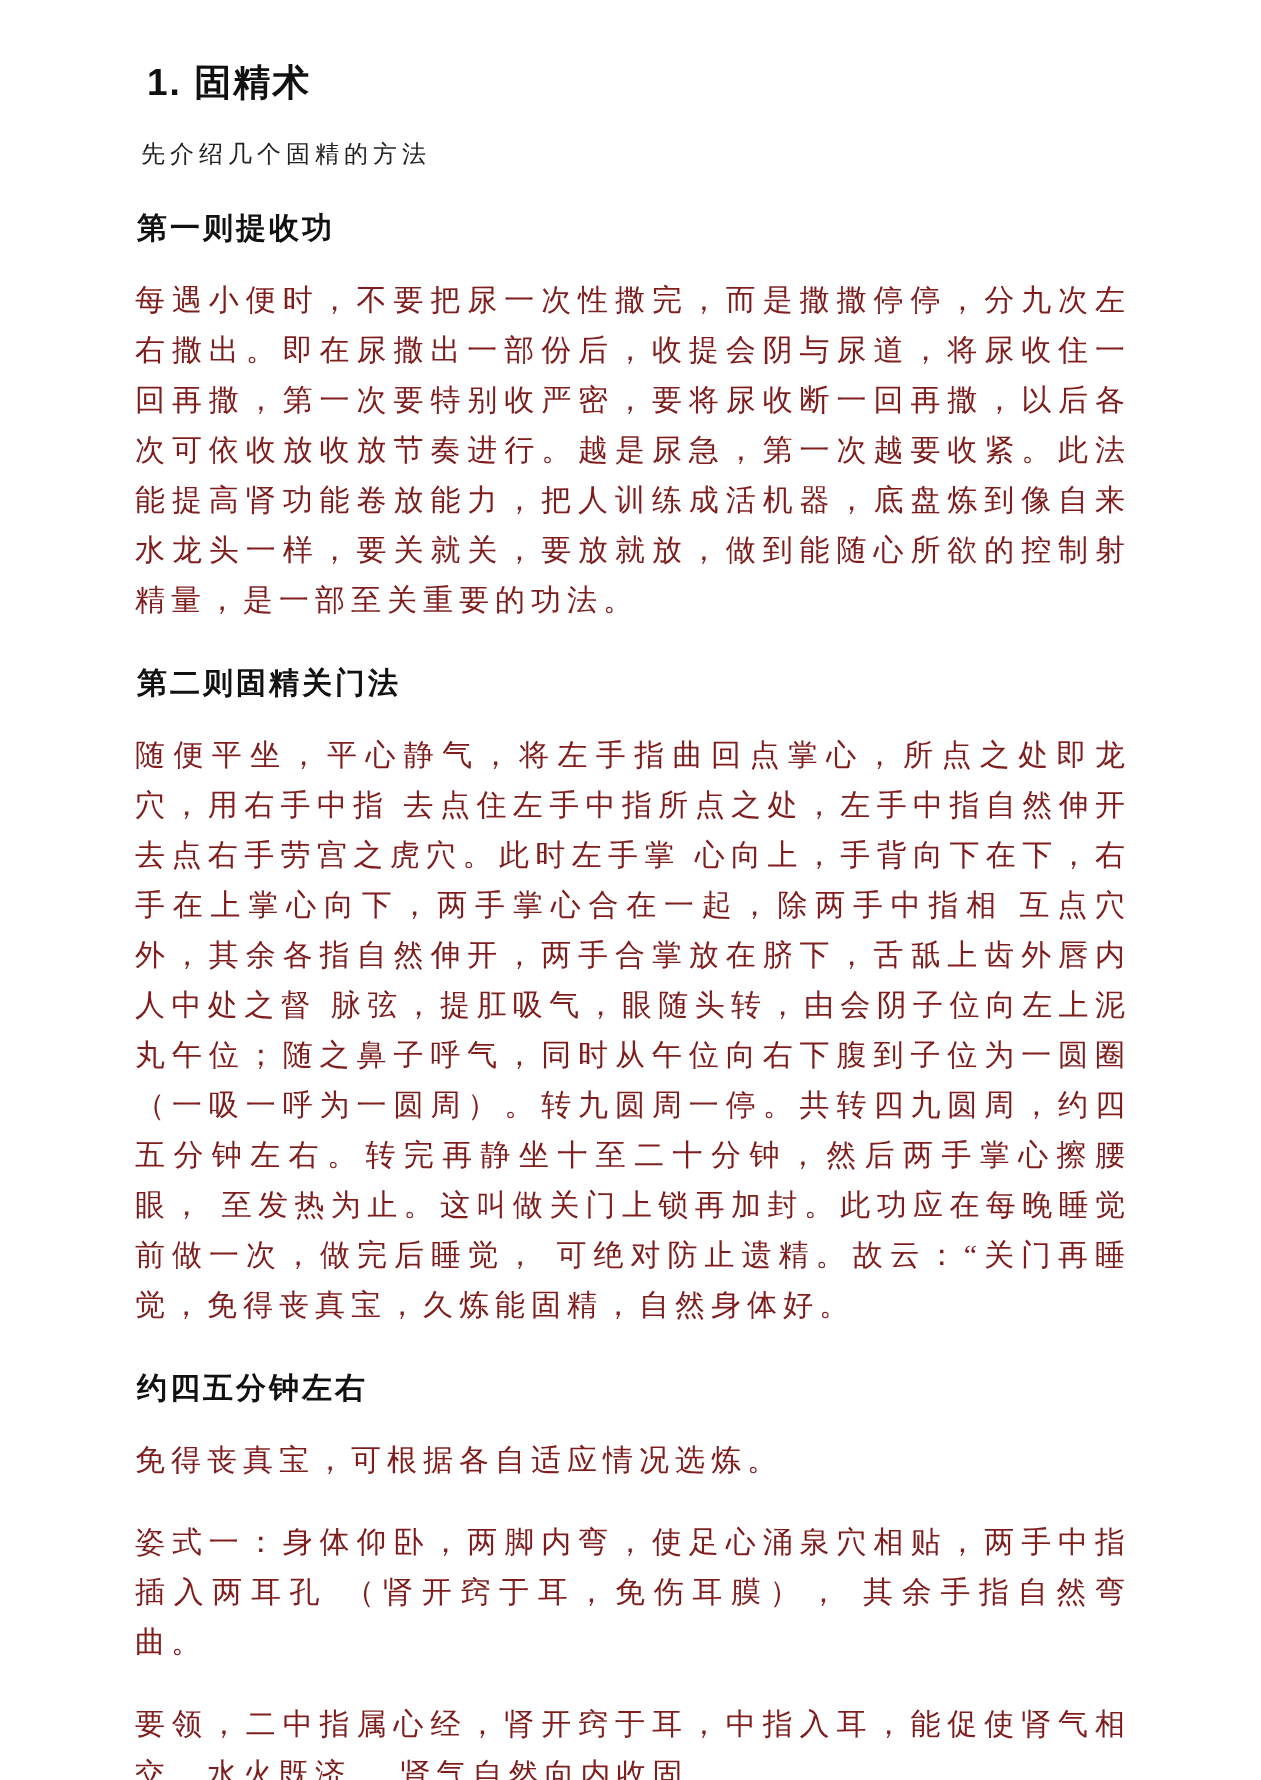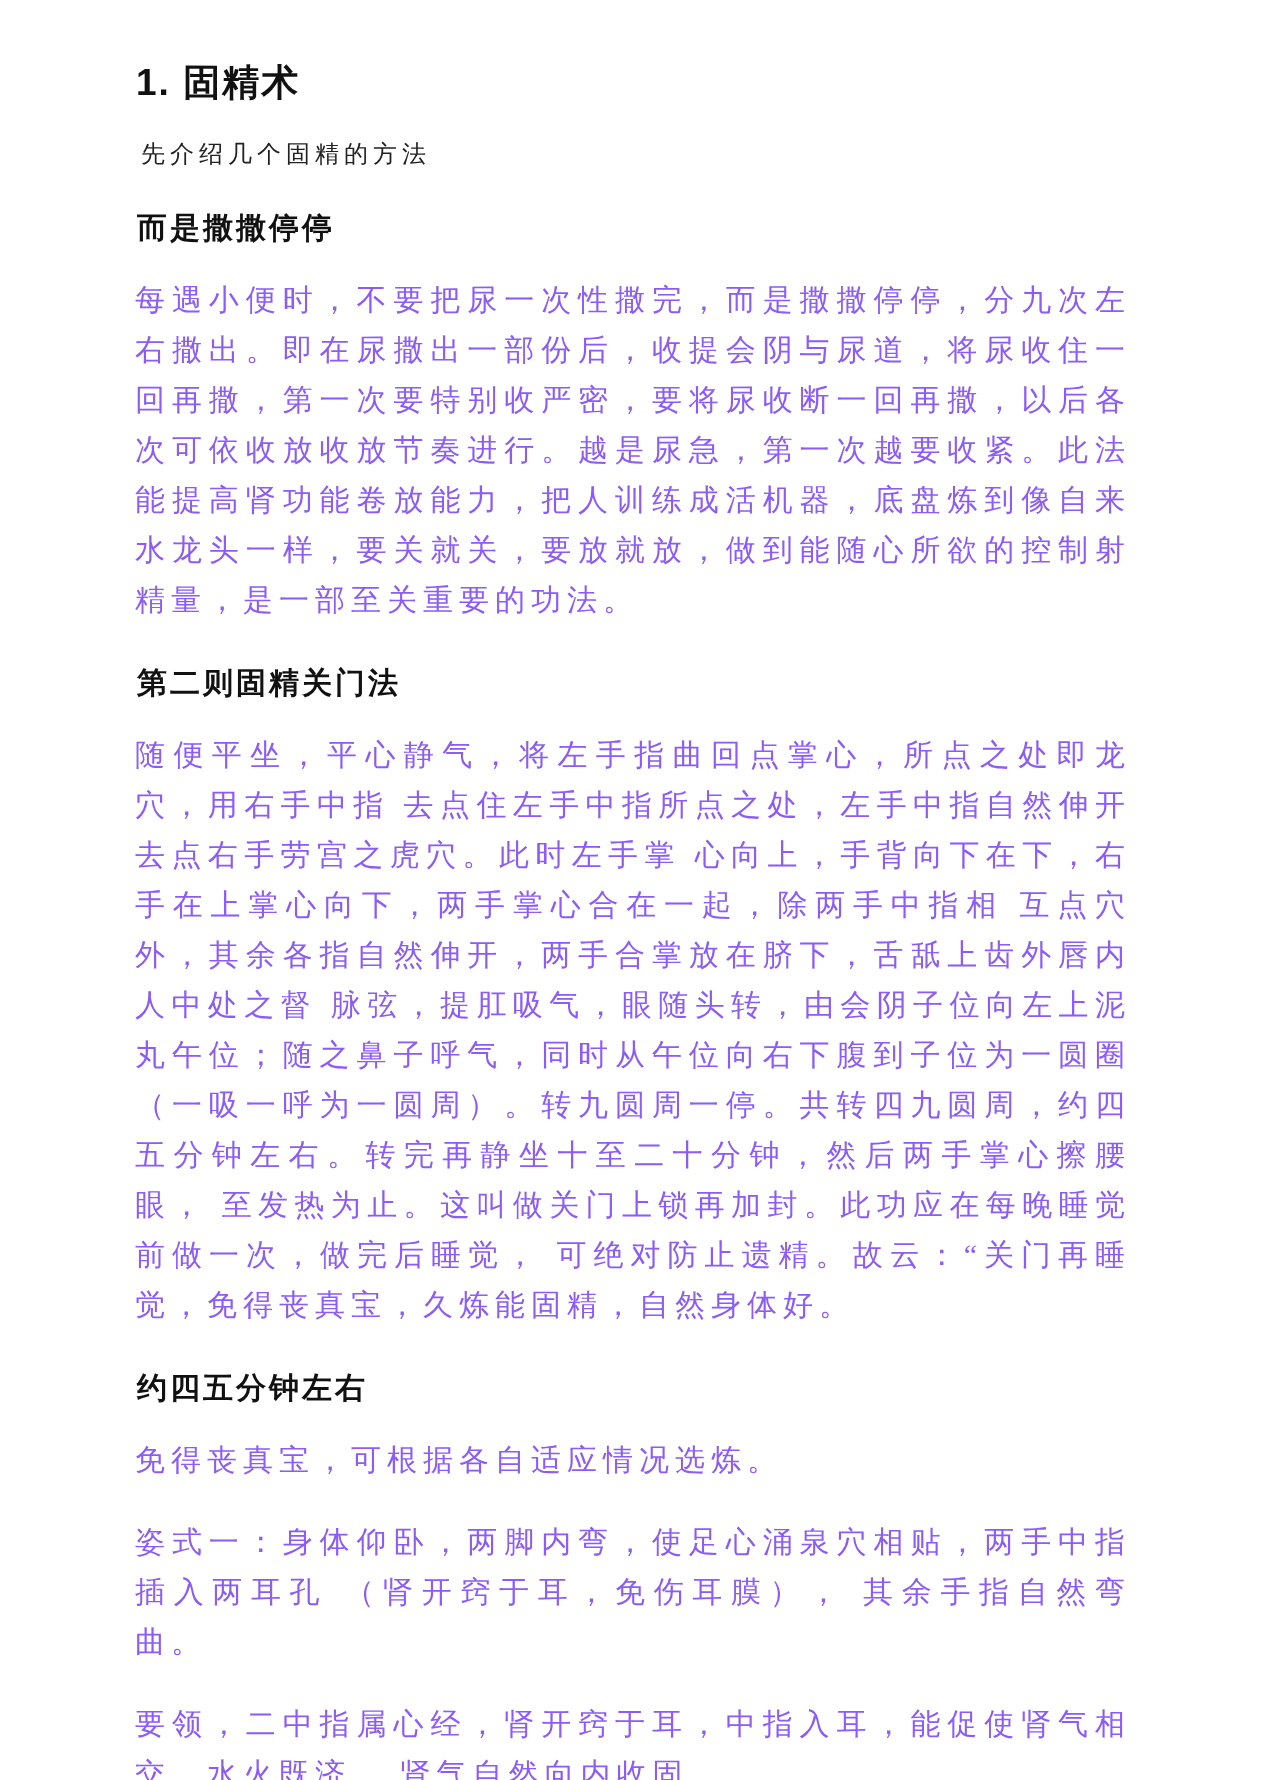--- a/index.html
+++ b/index.html
@@ -15,21 +15,21 @@
     background: #ffffff;
     color: #1b1b1b;
     padding: 58px 130px 60px 135px;
     font-family: "Liberation Serif", serif;
   }
   .doc-title {
     font-family: "Liberation Sans", sans-serif;
     font-weight: 800;
     font-size: 37px;
     letter-spacing: 2px;
-    margin: 0 0 30px 1px;
+    margin: 0 0 30px 12px;
     color: #111111;
   }
   .intro {
     font-size: 24px;
     letter-spacing: 5px;
     margin: 0 0 34px 6px;
     color: #222222;
   }
   .section-heading {
     font-family: "Liberation Sans", sans-serif;
@@ -39,37 +39,37 @@
     margin: 38px 0 26px 2px;
     color: #111111;
   }
   .body-para {
     font-size: 30px;
     line-height: 50px;
     letter-spacing: 6px;
     text-align: justify;
     text-justify: inter-character;
     margin: 0 0 32px 0;
-    color: #8b5cf6;
+    color: #7f1d1d;
   }
   .body-para:last-child {
     margin-bottom: 0;
   }
 </style>
 </head>
 <body>
 
 <div class="page">
 
   <h1 class="doc-title">1. 固精术</h1>
 
   <p class="intro">先介绍几个固精的方法</p>
 
   <section>
-    <h2 class="section-heading">而是撒撒停停</h2>
+    <h2 class="section-heading">第一则提收功</h2>
     <p class="body-para">每遇小便时，不要把尿一次性撒完，而是撒撒停停，分九次左右撒出。即在尿撒出一部份后，收提会阴与尿道，将尿收住一回再撒，第一次要特别收严密，要将尿收断一回再撒，以后各次可依收放收放节奏进行。越是尿急，第一次越要收紧。此法能提高肾功能卷放能力，把人训练成活机器，底盘炼到像自来水龙头一样，要关就关，要放就放，做到能随心所欲的控制射精量，是一部至关重要的功法。</p>
   </section>
 
   <section>
     <h2 class="section-heading">第二则固精关门法</h2>
     <p class="body-para">随便平坐，平心静气，将左手指曲回点掌心，所点之处即龙穴，用右手中指 去点住左手中指所点之处，左手中指自然伸开去点右手劳宫之虎穴。此时左手掌 心向上，手背向下在下，右手在上掌心向下，两手掌心合在一起，除两手中指相 互点穴外，其余各指自然伸开，两手合掌放在脐下，舌舐上齿外唇内人中处之督 脉弦，提肛吸气，眼随头转，由会阴子位向左上泥丸午位；随之鼻子呼气，同时从午位向右下腹到子位为一圆圈（一吸一呼为一圆周）。转九圆周一停。共转四九圆周，约四五分钟左右。转完再静坐十至二十分钟，然后两手掌心擦腰眼， 至发热为止。这叫做关门上锁再加封。此功应在每晚睡觉前做一次，做完后睡觉， 可绝对防止遗精。故云：“关门再睡觉，免得丧真宝，久炼能固精，自然身体好。</p>
   </section>
 
   <section>
     <h2 class="section-heading">约四五分钟左右</h2>

